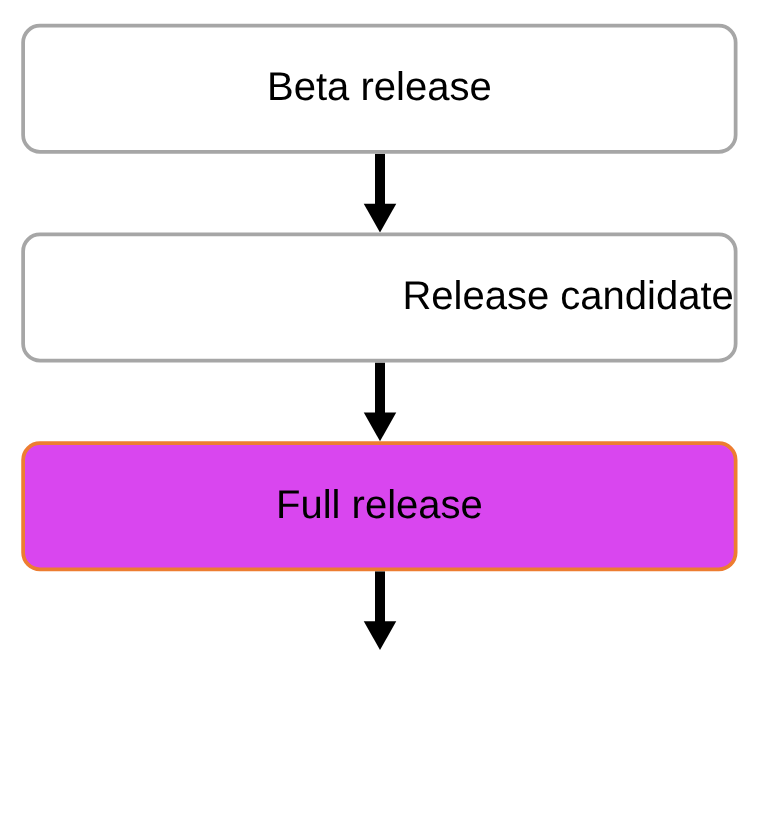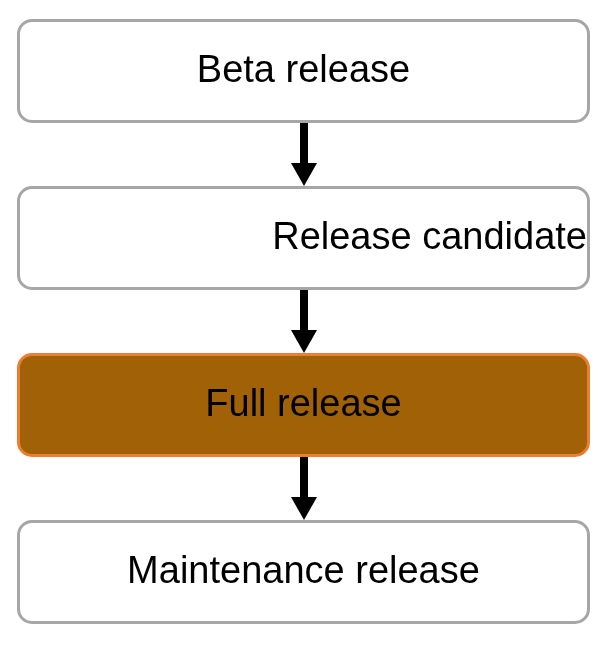--- a/index.html
+++ b/index.html
@@ -26,21 +26,21 @@
     height: 104px;
     background: #ffffff;
     border: 3px solid #A6A6A6; 
     border-radius: 15px;
     display: flex;
     align-items: center;
     justify-content: center;
     flex: 0 0 auto;
   }
   .node-label {
-    font-size: 38px;
+    font-size: 32px;
     line-height: 1;
     color: #000000;
     letter-spacing: 0px;
     white-space: nowrap;
     padding-bottom: 4px;
   }
   .connector {
     flex: 0 0 auto;
     width: 30px;
     height: 63px;
@@ -72,28 +72,25 @@
     <span class="node-label" style="color: rgb(0, 0, 0);">Release candidate</span>
   </div>
 
   <div class="connector" aria-hidden="true">
     <svg viewBox="0 0 30 63" xmlns="http://www.w3.org/2000/svg">
       <rect class="arrow-part" x="11" y="0" width="8" height="42" fill="#000000"></rect>
       <polygon class="arrow-part" points="2,40 28,40 15,63" fill="#000000"></polygon>
     </svg>
   </div>
 
-  <div class="node" style="border-color: rgb(237, 125, 49); background: #a16207;">
+  <div class="node" style="border-color: rgb(237, 125, 49); background: #d946ef;">
     <span class="node-label" style="color: rgb(0, 0, 0);">Full release</span>
   </div>
 
   <div class="connector" aria-hidden="true">
     <svg viewBox="0 0 30 63" xmlns="http://www.w3.org/2000/svg">
       <rect class="arrow-part" x="11" y="0" width="8" height="42" fill="#000000"></rect>
       <polygon class="arrow-part" points="2,40 28,40 15,63" fill="#000000"></polygon>
     </svg>
   </div>
 
-  <div class="node" style="border-color: rgb(166, 166, 166); background: rgb(255, 255, 255);">
-    <span class="node-label" style="color: rgb(0, 0, 0);">Maintenance release</span>
-  </div>
 
 </div>
 
 </body></html>

